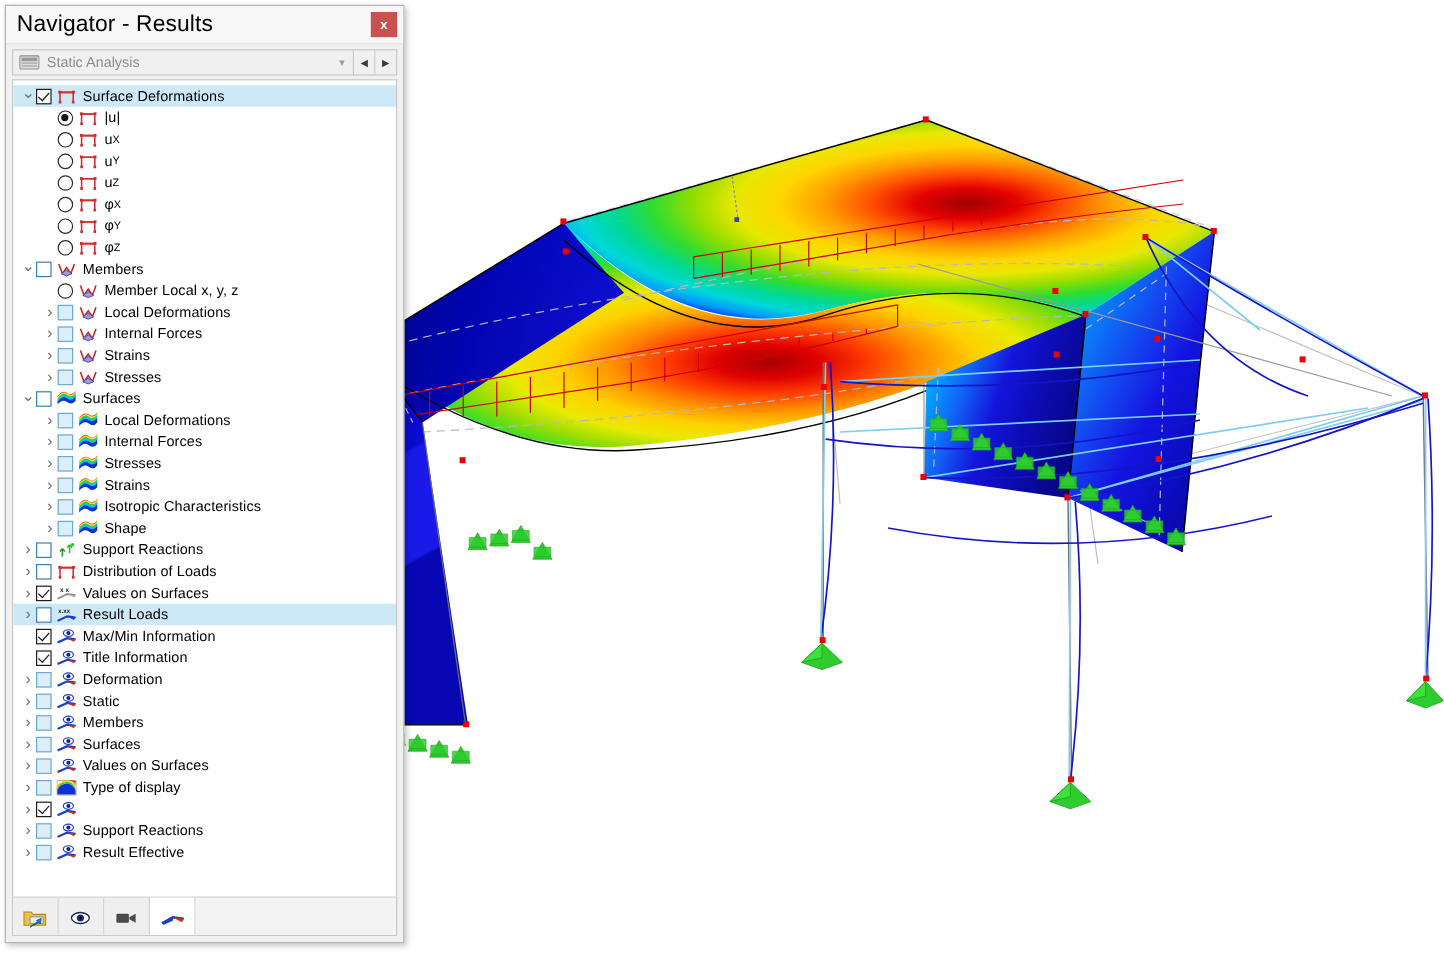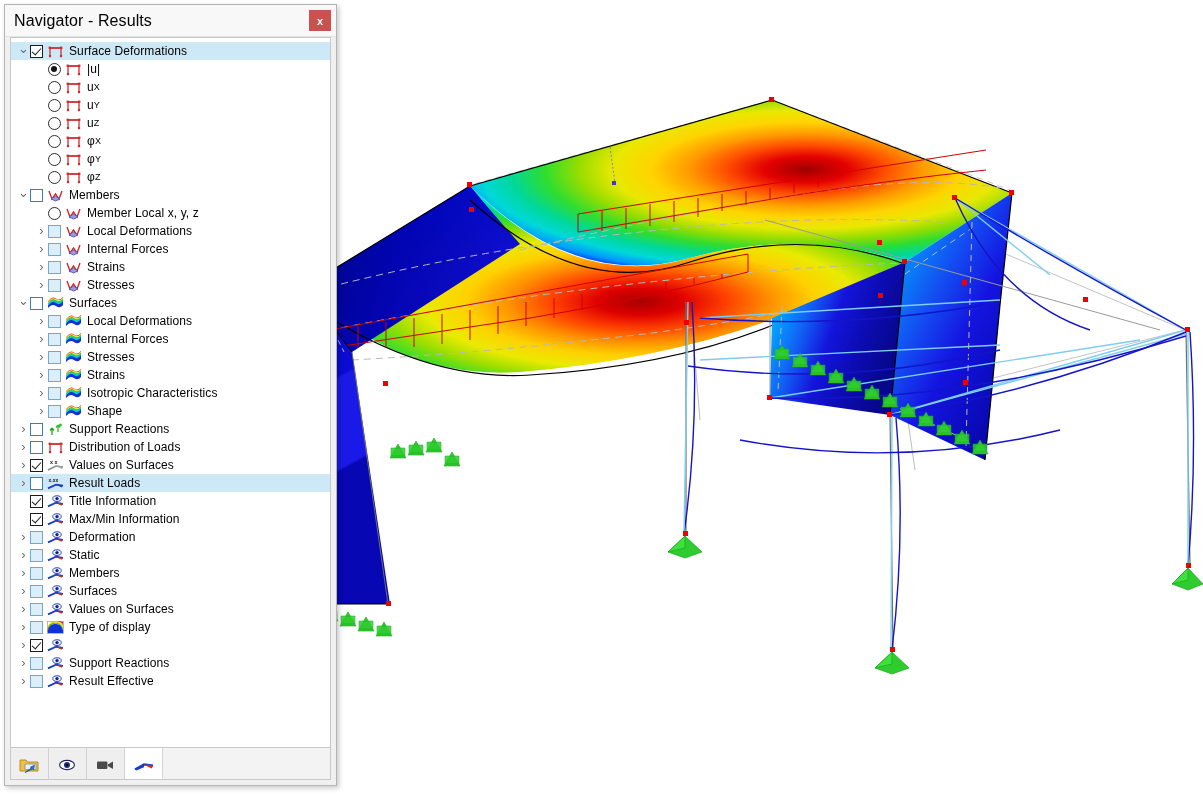--- a/index.html
+++ b/index.html
@@ -18,21 +18,21 @@
   #navigator{
     position:absolute;left:4px;top:4px;width:331px;height:780px;
     background:#f0f0f0;border:1px solid #b4b4b4;
     box-shadow:2px 2px 5px rgba(0,0,0,.22);
     display:flex;flex-direction:column;
   }
   .nav-titlebar{
     height:31px;flex:0 0 31px;background:#f8f8f8;position:relative;
     display:flex;align-items:center;border-bottom:1px solid #e2e2e2;
   }
-  .nav-title{padding-left:9px;font-size:16px;color:#000;letter-spacing:.1px;}
+  .nav-title{padding-left:9px;font-size:19px;color:#000;letter-spacing:.1px;}
   .close-btn{
     position:absolute;right:5px;top:5px;width:22px;height:21px;
     background:#c9514f;color:#fff;font-size:11px;font-weight:bold;
     display:flex;align-items:center;justify-content:center;cursor:pointer;
     border:0;font-family:"Liberation Sans",sans-serif;
   }
 
   
   .combo-row{
     margin:4px 5px 3px 5px;height:22px;flex:0 0 22px;display:flex;align-items:stretch;
@@ -415,20 +415,36 @@
     </svg>
   </div>
 
   <div id="navigator">
 
     <div class="nav-titlebar">
       <div class="nav-title">Navigator - Results</div>
       <button class="close-btn">x</button>
     </div>
 
+    <div class="combo-row">
+      <div class="combo">
+        <span class="combo-ico">
+          <svg width="17" height="14" viewBox="0 0 17 14">
+            <rect x="0.5" y="1.5" width="16" height="11" rx="1" fill="#dcdcdc" stroke="#8f8f8f"></rect>
+            <rect x="2" y="3" width="13" height="3" fill="#9a9a9a"></rect>
+            <rect x="2" y="7" width="13" height="1.3" fill="#b4b4b4"></rect>
+            <rect x="2" y="9.3" width="13" height="1.3" fill="#b4b4b4"></rect>
+          </svg>
+        </span>
+        <span class="combo-label">Static Analysis</span>
+        <span class="combo-arrow">▾</span>
+      </div>
+      <div class="spin">◀</div>
+      <div class="spin">▶</div>
+    </div>
 
     <div class="tree-wrap">
       <div class="tree" id="tree">
           <div class="row sel">
             <span style="flex: 0 0 6px;"></span>
             <span class="twisty" style="font-size: 13px; line-height: 6px; padding-bottom: 5px;">⌄</span>
             <span class="cbx on dark"></span>
             <span class="ico"><svg width="17" height="15" viewBox="0 0 17 15">
                 <path d="M3 12 V4 H14 V12" fill="none" stroke="#d03030" stroke-width="1.3"></path>
                 <path d="M2.2 4 H14.8" stroke="#d03030" stroke-width="1.3"></path>
@@ -744,33 +760,33 @@
           <div class="row">
             <span style="flex: 0 0 6px;"></span>
             <span class="twisty none">&nbsp;</span>
             <span class="cbx on dark"></span>
             <span class="ico"><svg width="17" height="15" viewBox="0 0 17 15">
                 <ellipse cx="10" cy="4.6" rx="4.2" ry="2.8" fill="#fff" stroke="#1a3cc8" stroke-width="1"></ellipse>
                 <circle cx="10" cy="4.6" r="1.7" fill="#10208c"></circle>
                 <path d="M1 12.4 L9 8.8 L16 9.8" fill="none" stroke="#1a3cc8" stroke-width="1.8"></path>
                 <path d="M8.6 8.8 L16 9.6 L14.6 11.8 Z" fill="#c03020"></path>
               </svg></span>
-            <span class="lbl">Title Information</span>
+            <span class="lbl">Max/Min Information</span>
           </div>
           <div class="row">
             <span style="flex: 0 0 6px;"></span>
             <span class="twisty none">&nbsp;</span>
             <span class="cbx on dark"></span>
             <span class="ico"><svg width="17" height="15" viewBox="0 0 17 15">
                 <ellipse cx="10" cy="4.6" rx="4.2" ry="2.8" fill="#fff" stroke="#1a3cc8" stroke-width="1"></ellipse>
                 <circle cx="10" cy="4.6" r="1.7" fill="#10208c"></circle>
                 <path d="M1 12.4 L9 8.8 L16 9.8" fill="none" stroke="#1a3cc8" stroke-width="1.8"></path>
                 <path d="M8.6 8.8 L16 9.6 L14.6 11.8 Z" fill="#c03020"></path>
               </svg></span>
-            <span class="lbl">Max/Min Information</span>
+            <span class="lbl">Title Information</span>
           </div>
           <div class="row">
             <span style="flex: 0 0 6px;"></span>
             <span class="twisty" style="font-size: 13px;">›</span>
             <span class="cbx light"></span>
             <span class="ico"><svg width="17" height="15" viewBox="0 0 17 15">
                 <ellipse cx="10" cy="4.6" rx="4.2" ry="2.8" fill="#fff" stroke="#1a3cc8" stroke-width="1"></ellipse>
                 <circle cx="10" cy="4.6" r="1.7" fill="#10208c"></circle>
                 <path d="M1 12.4 L9 8.8 L16 9.8" fill="none" stroke="#1a3cc8" stroke-width="1.8"></path>
                 <path d="M8.6 8.8 L16 9.6 L14.6 11.8 Z" fill="#c03020"></path>

